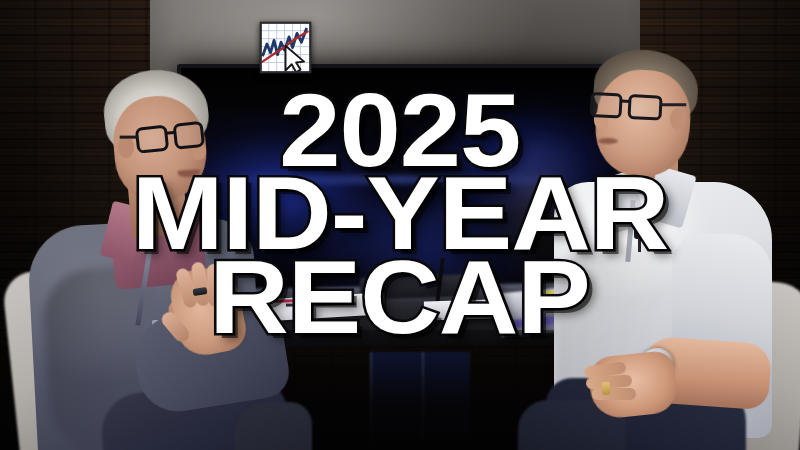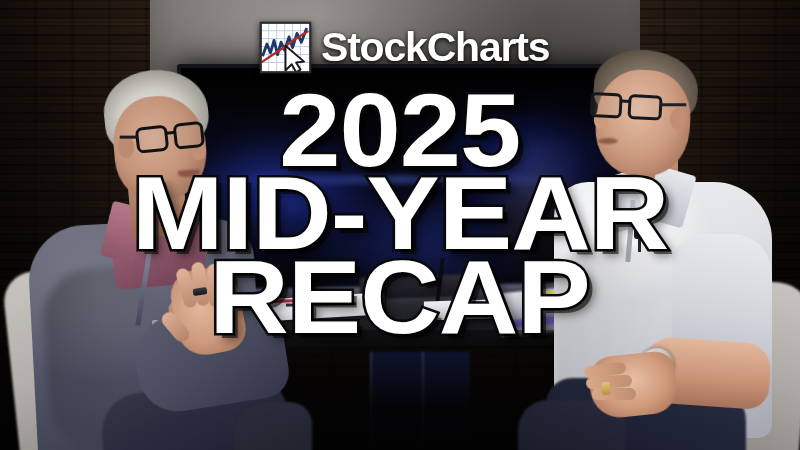--- a/index.html
+++ b/index.html
@@ -624,21 +624,20 @@
           <line x1="20" y1="2" x2="20" y2="58"></line>
         <line x1="29" y1="2" x2="29" y2="58"></line>
           <line x1="38" y1="2" x2="38" y2="58"></line>
         <line x1="47" y1="2" x2="47" y2="58"></line>
       </g>
       <polyline points="4,40 9,26 13,36 17,22 21,38 25,24 29,33 34,18 38,30 43,14 48,24 54,8" fill="none" stroke="#1b3a6b" stroke-width="3.2" stroke-linejoin="round"></polyline>
       <polyline points="4,46 16,38 28,30 40,21 55,12" fill="none" stroke="#b02a2a" stroke-width="2.6" stroke-linecap="round"></polyline>
       <path d="M30 28 L30 56 L37 49 L42 58 L47 55 L42 47 L51 46 Z" fill="#ffffff" stroke="#18181c" stroke-width="2.2" stroke-linejoin="round"></path>
       <rect x="2" y="2" width="56" height="56" fill="none" stroke="#2a2a30" stroke-width="2.5"></rect>
     </svg>
-    <span class="logo-text">StockCharts</span>
   </div>
 
   <div class="title-block">
     <div class="tl tl-1">2025</div>
     <div class="tl tl-2">MID-YEAR</div>
     <div class="tl tl-3">RECAP</div>
   </div>
 
 </div>
 

